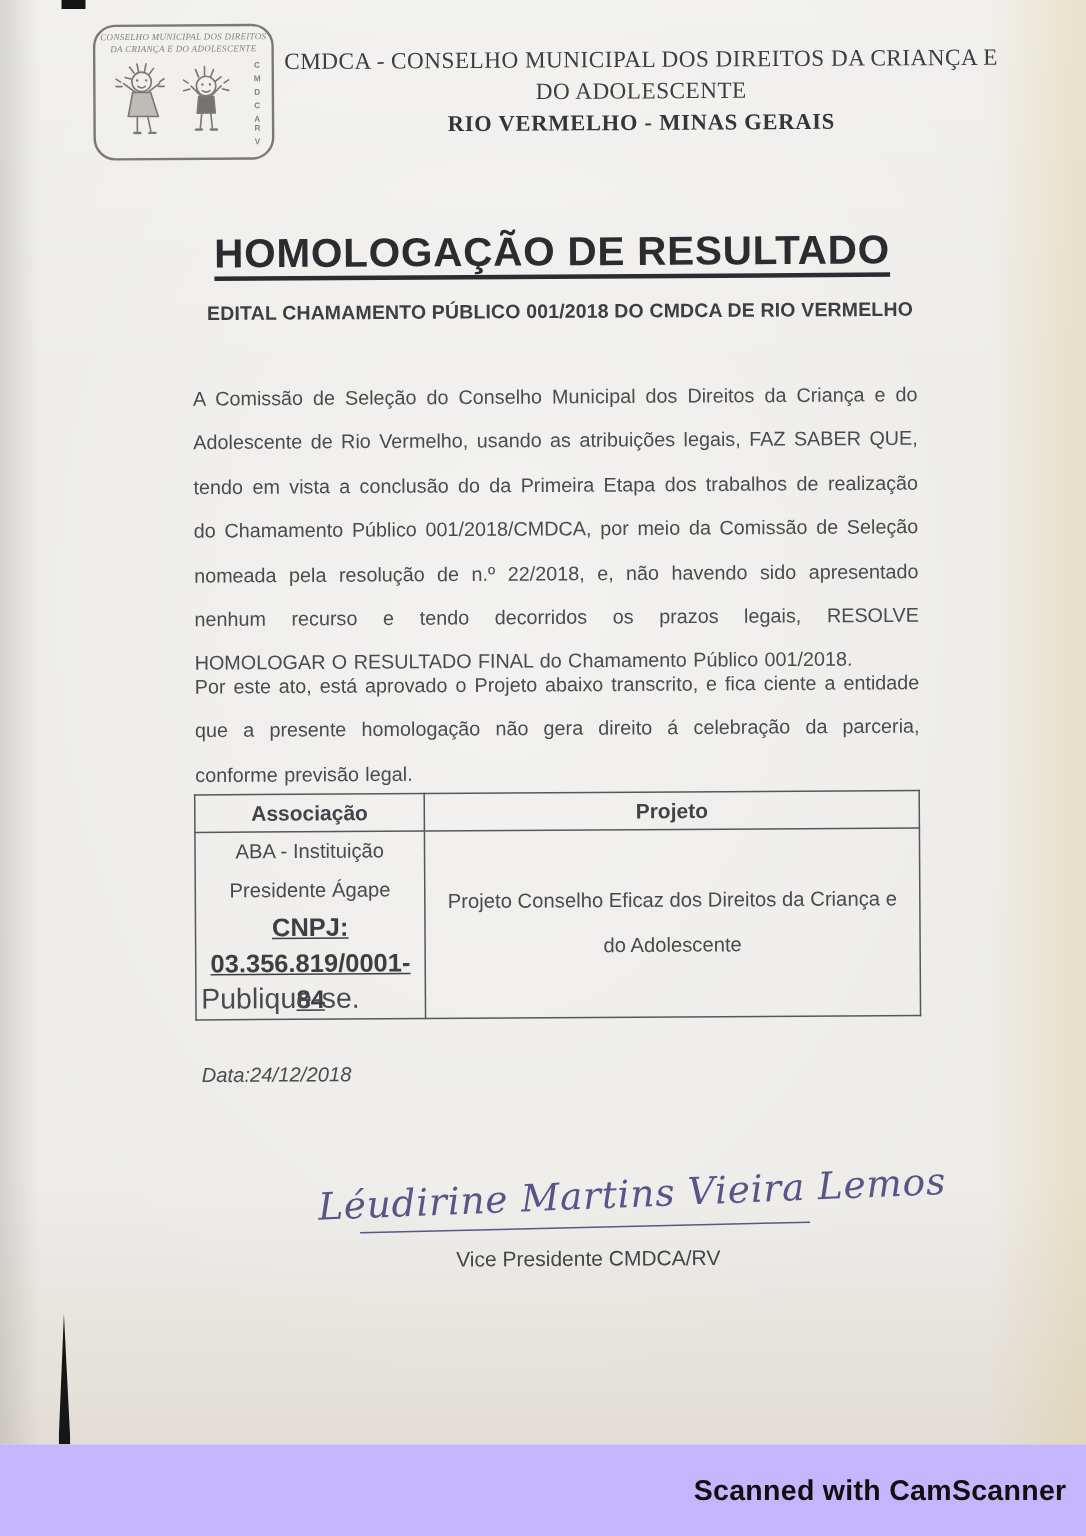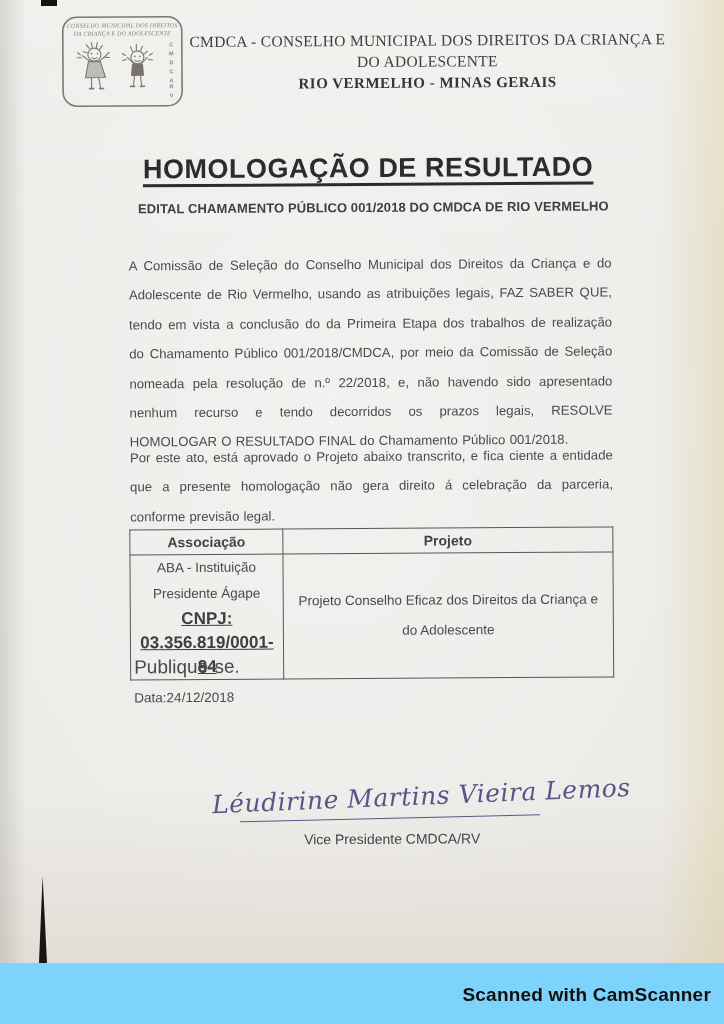--- a/index.html
+++ b/index.html
@@ -55,30 +55,30 @@
                 color:#4a494f;}
   .result-table th,.result-table td{border:1.2px solid #57565b;padding:0;}
   .result-table th{height:24px;font-size:14px;font-weight:bold;color:#434248;text-align:center;}
   .result-table td{height:77px;vertical-align:middle;text-align:center;font-size:13.5px;}
   .col-inst{width:152px;}
   .cell-line{line-height:26px;}
   .cell-line.proj{line-height:30px;}
   .cnpj{font-weight:bold;font-size:17px;color:#3f3e44;text-decoration:underline;line-height:24px;}
   
   .publish{position:absolute;left:133px;top:655px;font-size:19px;color:#4b4a50;}
-  .date{position:absolute;left:133px;top:689px;font-size:13.5px;color:#4b4a50;}
+  .date{position:absolute;left:133px;top:708px;font-size:13.5px;color:#4b4a50;font-style:italic;}
   .signature{position:absolute;left:210px;top:783px;width:360px;text-align:center;
              font-family:"DejaVu Serif",serif;font-style:italic;font-size:25px;
              color:#5a5488;transform:rotate(-2deg);letter-spacing:0.5px;white-space:nowrap;}
   .sig-line{position:absolute;left:238px;top:818px;width:300px;height:0;
             border-top:1.6px solid #5a5488;transform:rotate(-1deg);}
   .role{position:absolute;left:210px;top:831px;width:360px;text-align:center;
         font-size:14px;color:#454449;}
   
-  .footer{position:absolute;left:0;bottom:0;width:724px;height:61px;background:#7dd3fc;text-decoration:underline;}
+  .footer{position:absolute;left:0;bottom:0;width:724px;height:61px;background:#c4b5fd;text-decoration:underline;}
   .footer-text{position:absolute;right:13px;top:21px;font-weight:bold;font-size:19px;
                color:#101010;letter-spacing:0.2px;}
 </style>
 </head>
 <body>
 
 <div class="stage">
   <div class="paper">
     <div class="top-mark"></div>
     <div class="left-wedge"></div>

